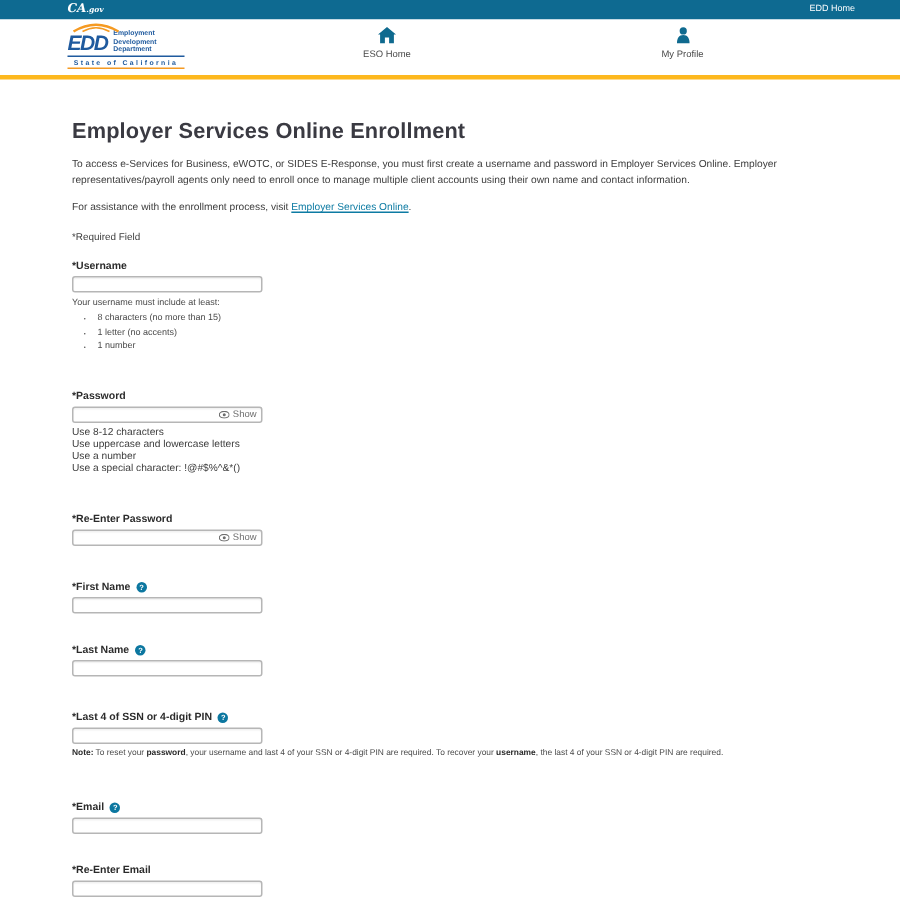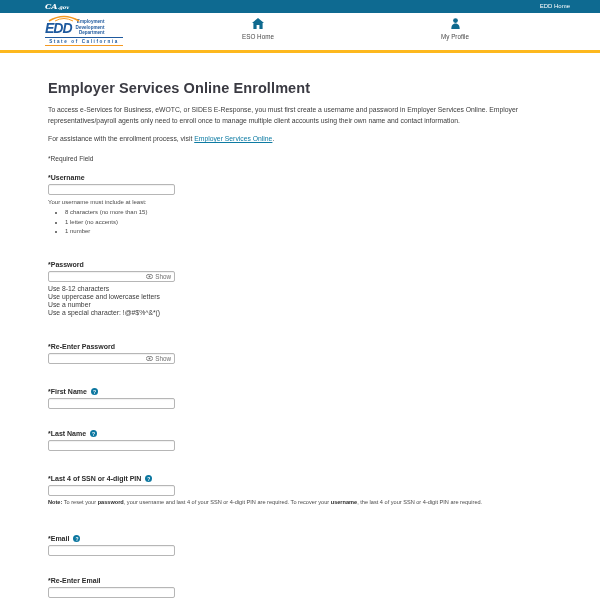--- a/index.html
+++ b/index.html
@@ -10,21 +10,21 @@
   .utility-bar { height: 13px; background: #0e6a91; display: flex; align-items: center;
     justify-content: space-between; padding: 0 30px 0 45px; }
   .cagov-logo { color: #ffffff; font-family: "DejaVu Serif", serif; font-style: italic;
     font-weight: bold; font-size: 8px; line-height: 13px; }
   .cagov-logo .gov { font-size: 5px; font-style: italic; }
   .utility-link { color: #ffffff; font-size: 6px; text-decoration: none; line-height: 13px; }
 
   
   .main-header { position: relative; height: 37px; background: #ffffff; }
   .edd-logo { position: absolute; left: 45px; top: 3px; width: 78px; }
-  .edd-logo-top { display: flex; align-items: flex-end; text-align: right; }
+  .edd-logo-top { display: flex; align-items: flex-end; }
   .edd-arc { position: absolute; left: 2px; top: -1px; }
   .edd-acronym { font-size: 14px; font-weight: bold; font-style: italic; color: #1f5a9e;
     letter-spacing: -1px; line-height: 15px; padding-top: 5px; }
   .edd-words { margin-left: 4px; padding-bottom: 1px; }
   .edd-words div { font-size: 4.6px; font-weight: bold; color: #1f5a9e; line-height: 5.2px; }
   .edd-divider { height: 1px; background: #1f5a9e; margin-top: 1px; }
   .edd-tagline { font-size: 4.6px; color: #1f5a9e; letter-spacing: 1.6px; font-weight: bold;
     margin-top: 1px; text-align: center; }
   .edd-underline { height: 1px; background: #f59a22; margin-top: 1px; }
 

